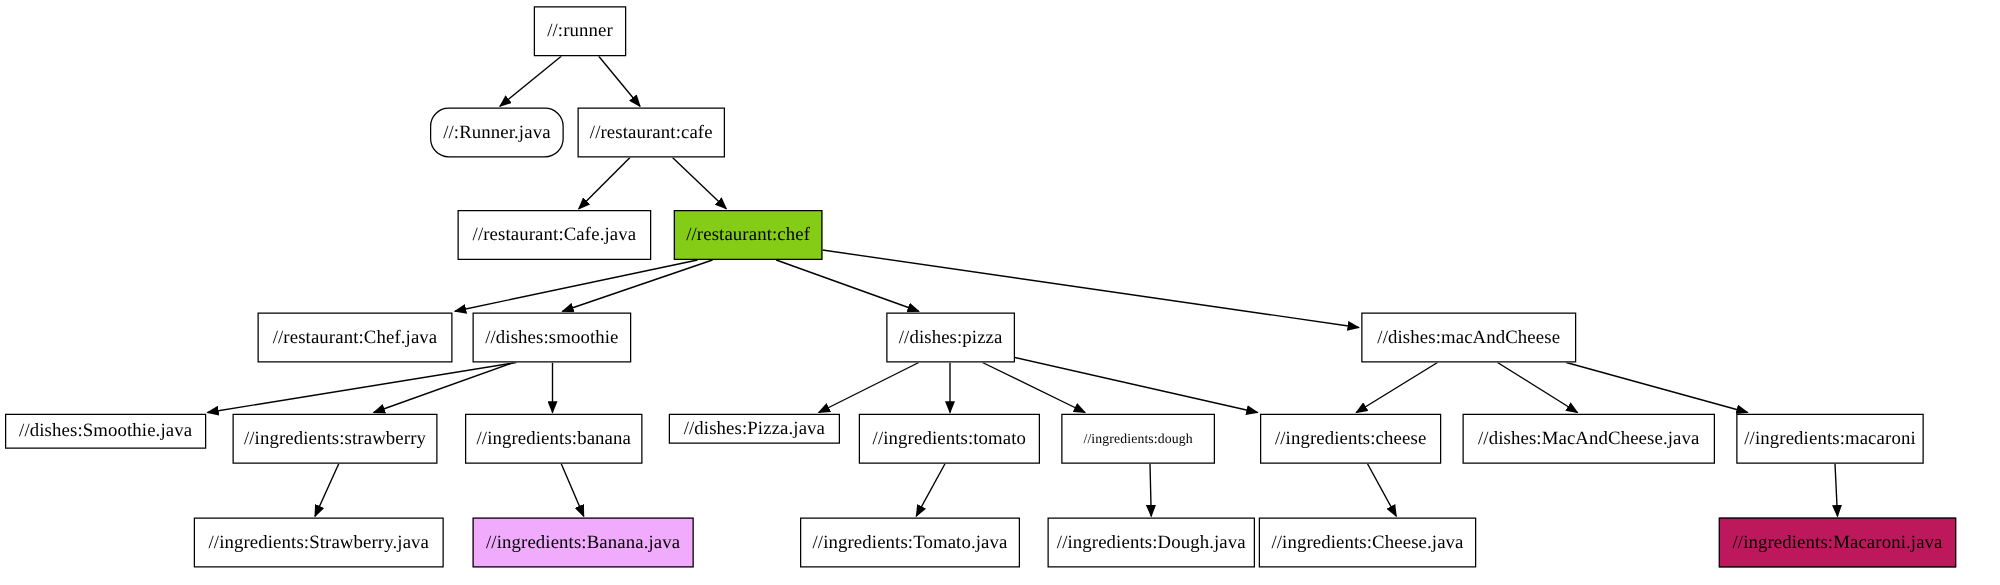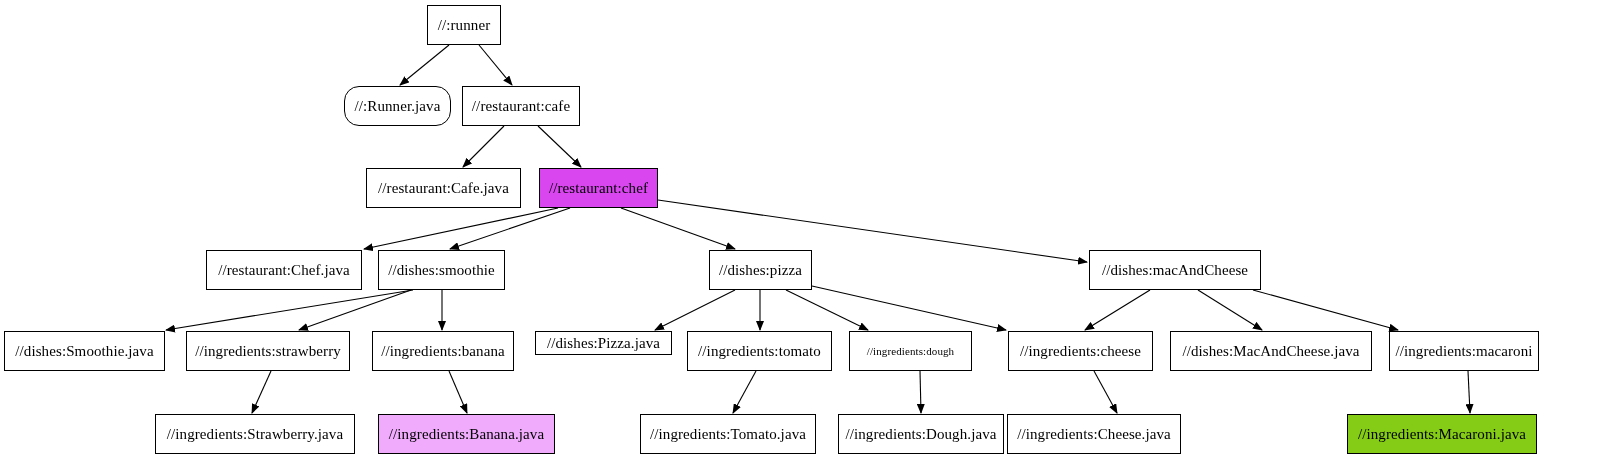--- a/index.html
+++ b/index.html
@@ -86,36 +86,36 @@
       </div>
       <div class="node" style="left: 344px; top: 86px; width: 107px; height: 40px; background: rgb(255, 255, 255); border-color: rgb(0, 0, 0); font-size: 15px; border-radius: 15px;">
         <span class="node-label">//:Runner.java</span>
       </div>
       <div class="node" style="left: 462px; top: 86px; width: 118px; height: 40px; background: rgb(255, 255, 255); border-color: rgb(0, 0, 0); font-size: 15px;">
         <span class="node-label">//restaurant:cafe</span>
       </div>
       <div class="node" style="left: 366px; top: 168px; width: 155px; height: 40px; background: rgb(255, 255, 255); border-color: rgb(0, 0, 0); font-size: 15px;">
         <span class="node-label">//restaurant:Cafe.java</span>
       </div>
-      <div class="node" style="left: 539px; top: 168px; width: 119px; height: 40px; background: #d946ef; border-color: rgb(0, 0, 0); font-size: 15px;">
+      <div class="node" style="left: 539px; top: 168px; width: 119px; height: 40px; background: #84cc16; border-color: rgb(0, 0, 0); font-size: 15px;">
         <span class="node-label">//restaurant:chef</span>
       </div>
       <div class="node" style="left: 206px; top: 250px; width: 156px; height: 40px; background: rgb(255, 255, 255); border-color: rgb(0, 0, 0); font-size: 15px;">
         <span class="node-label">//restaurant:Chef.java</span>
       </div>
       <div class="node" style="left: 378px; top: 250px; width: 127px; height: 40px; background: rgb(255, 255, 255); border-color: rgb(0, 0, 0); font-size: 15px;">
         <span class="node-label">//dishes:smoothie</span>
       </div>
       <div class="node" style="left: 709px; top: 250px; width: 103px; height: 40px; background: rgb(255, 255, 255); border-color: rgb(0, 0, 0); font-size: 15px;">
         <span class="node-label">//dishes:pizza</span>
       </div>
       <div class="node" style="left: 1089px; top: 250px; width: 172px; height: 40px; background: rgb(255, 255, 255); border-color: rgb(0, 0, 0); font-size: 15px;">
         <span class="node-label">//dishes:macAndCheese</span>
       </div>
-      <div class="node" style="left: 4px; top: 331px; width: 161px; height: 40px; background: rgb(255, 255, 255); border-color: rgb(0, 0, 0); font-size: 15px;">
+      <div class="node" style="left: 4px; top: 331px; width: 161px; height: 28px; background: rgb(255, 255, 255); border-color: rgb(0, 0, 0); font-size: 15px;">
         <span class="node-label">//dishes:Smoothie.java</span>
       </div>
       <div class="node" style="left: 186px; top: 331px; width: 164px; height: 40px; background: rgb(255, 255, 255); border-color: rgb(0, 0, 0); font-size: 15px;">
         <span class="node-label">//ingredients:strawberry</span>
       </div>
       <div class="node" style="left: 372px; top: 331px; width: 142px; height: 40px; background: rgb(255, 255, 255); border-color: rgb(0, 0, 0); font-size: 15px;">
         <span class="node-label">//ingredients:banana</span>
       </div>
       <div class="node" style="left: 535px; top: 331px; width: 137px; height: 24px; background: rgb(255, 255, 255); border-color: rgb(0, 0, 0); font-size: 15px;">
         <span class="node-label">//dishes:Pizza.java</span>
@@ -143,17 +143,17 @@
       </div>
       <div class="node" style="left: 640px; top: 414px; width: 176px; height: 40px; background: rgb(255, 255, 255); border-color: rgb(0, 0, 0); font-size: 15px;">
         <span class="node-label">//ingredients:Tomato.java</span>
       </div>
       <div class="node" style="left: 838px; top: 414px; width: 166px; height: 40px; background: rgb(255, 255, 255); border-color: rgb(0, 0, 0); font-size: 15px;">
         <span class="node-label">//ingredients:Dough.java</span>
       </div>
       <div class="node" style="left: 1007px; top: 414px; width: 174px; height: 40px; background: rgb(255, 255, 255); border-color: rgb(0, 0, 0); font-size: 15px;">
         <span class="node-label">//ingredients:Cheese.java</span>
       </div>
-      <div class="node" style="left: 1347px; top: 414px; width: 190px; height: 40px; background: #84cc16; border-color: rgb(0, 0, 0); font-size: 15px;">
+      <div class="node" style="left: 1375px; top: 414px; width: 190px; height: 40px; background: #be185d; border-color: rgb(0, 0, 0); font-size: 15px;">
         <span class="node-label">//ingredients:Macaroni.java</span>
       </div>
     </div>
 </div>
 
 </body></html>

